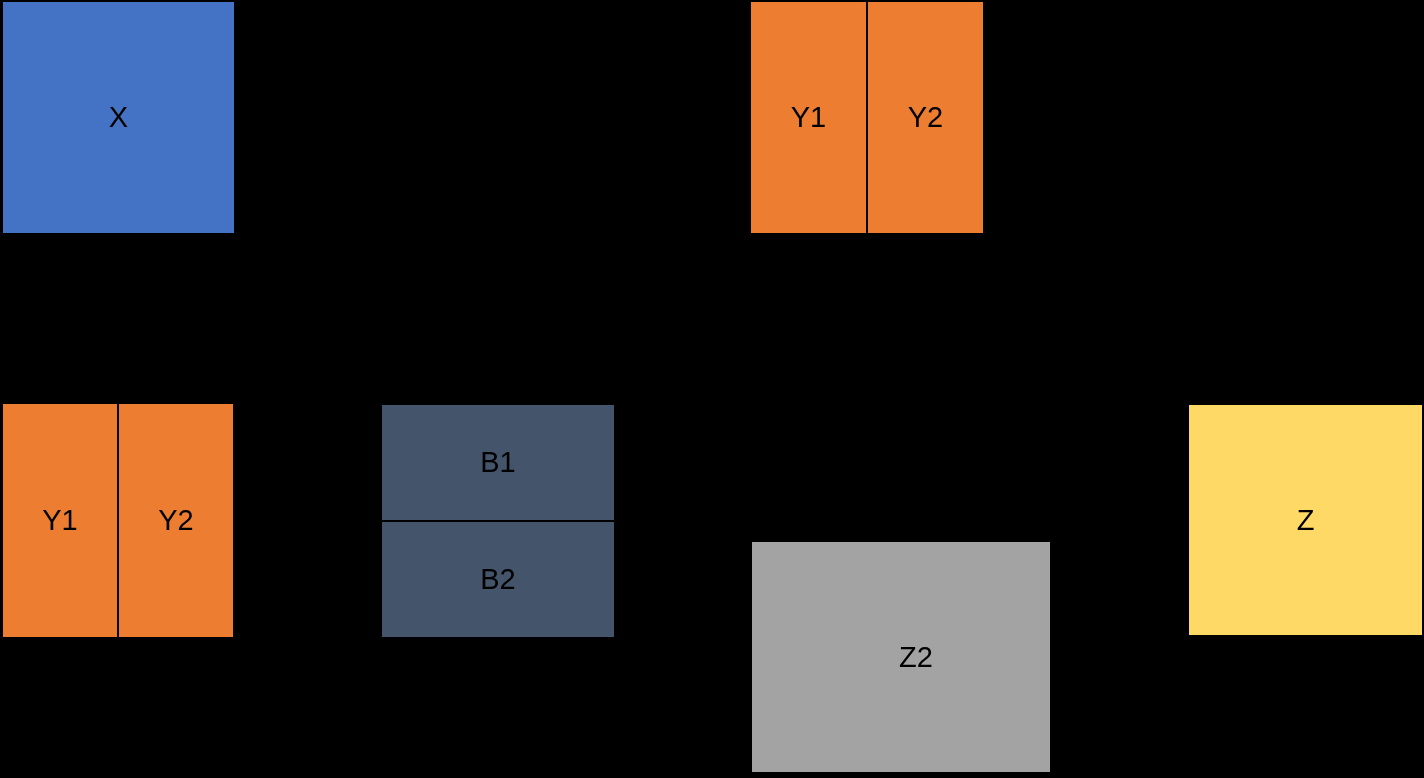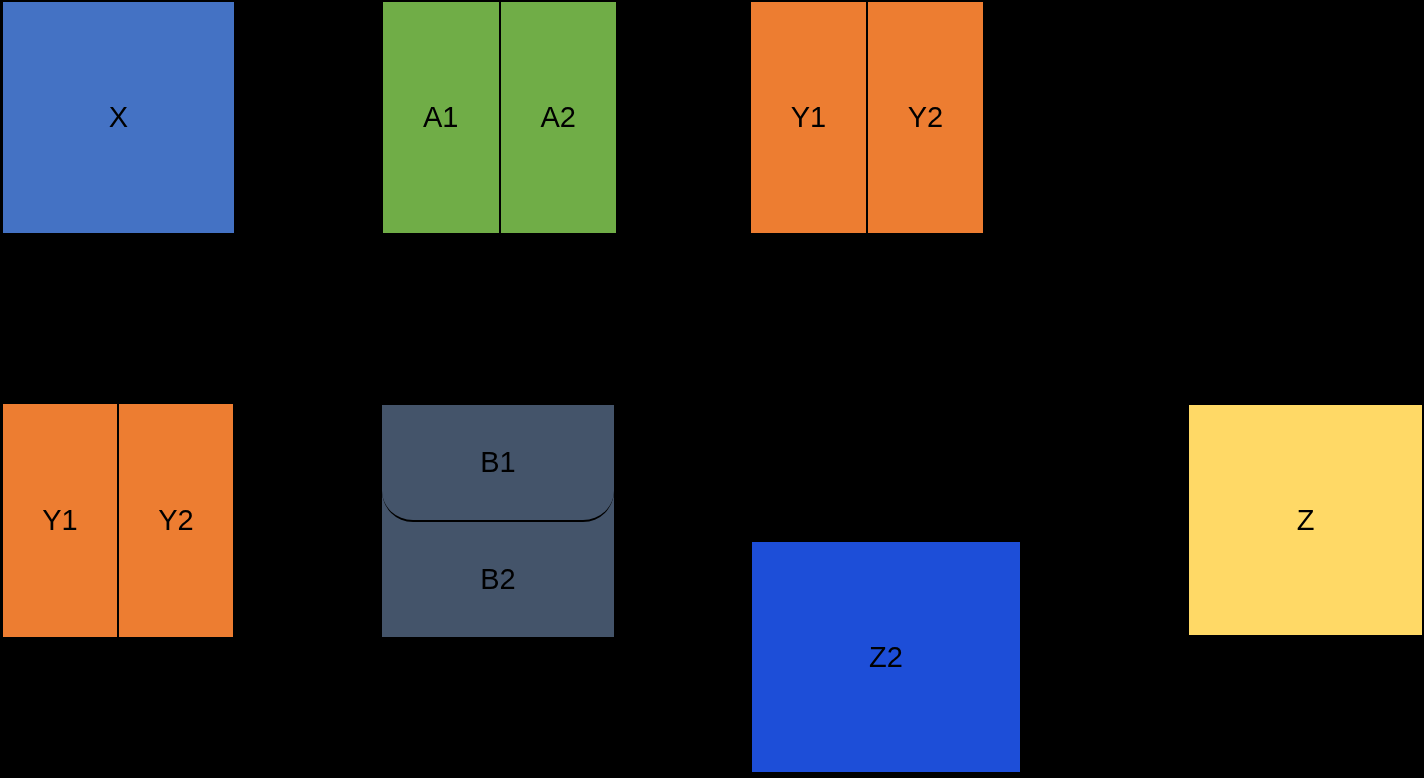--- a/index.html
+++ b/index.html
@@ -26,40 +26,32 @@
   }
   .box.split-v { flex-direction: row; align-items: stretch; justify-content: stretch; }
   .box.split-h { flex-direction: column; align-items: stretch; justify-content: stretch; }
   .cell {
     flex: 1 1 0;
     display: flex;
     align-items: center;
     justify-content: center;
   }
   .split-v > .cell:first-child { border-right: 2px solid #000000; }
-  .split-h > .cell:first-child { border-bottom: 2px solid #000000; border-radius: 31px; }
+  .split-h > .cell:first-child { border-bottom: 2px solid #000000; }
   .label { pointer-events: none; }
 </style>
 </head>
 <body>
 
 <div class="canvas">
 
   <div class="box" style="left: 3px; top: 2px; width: 231px; height: 231px; background-color: rgb(68, 114, 196);">
     <span class="label">X</span>
   </div>
 
-  <div class="box split-v" style="left: 383px; top: 2px; width: 233px; height: 231px; background-color: rgb(112, 173, 71);">
-    <div class="cell">
-      <span class="label">A1</span>
-    </div>
-    <div class="cell">
-      <span class="label">A2</span>
-    </div>
-  </div>
 
   <div class="box split-v" style="left: 751px; top: 2px; width: 232px; height: 231px; background-color: rgb(237, 125, 49);">
     <div class="cell">
       <span class="label">Y1</span>
     </div>
     <div class="cell">
       <span class="label">Y2</span>
     </div>
   </div>
 
@@ -75,21 +67,21 @@
 
   <div class="box split-h" style="left: 382px; top: 405px; width: 232px; height: 232px; background-color: rgb(68, 84, 106);">
     <div class="cell">
       <span class="label">B1</span>
     </div>
     <div class="cell">
       <span class="label">B2</span>
     </div>
   </div>
 
-  <div class="box" style="left: 752px; top: 542px; width: 268px; height: 230px; background-color: #1d4ed8;">
+  <div class="box" style="left: 752px; top: 542px; width: 268px; height: 230px; background-color: #a3a3a3; padding-left: 30px;">
     <span class="label">Z2</span>
   </div>
 
   <div class="box" style="left: 1189px; top: 405px; width: 233px; height: 230px; background-color: rgb(255, 217, 102);">
     <span class="label">Z</span>
   </div>
 
 </div>
 
 </body></html>

